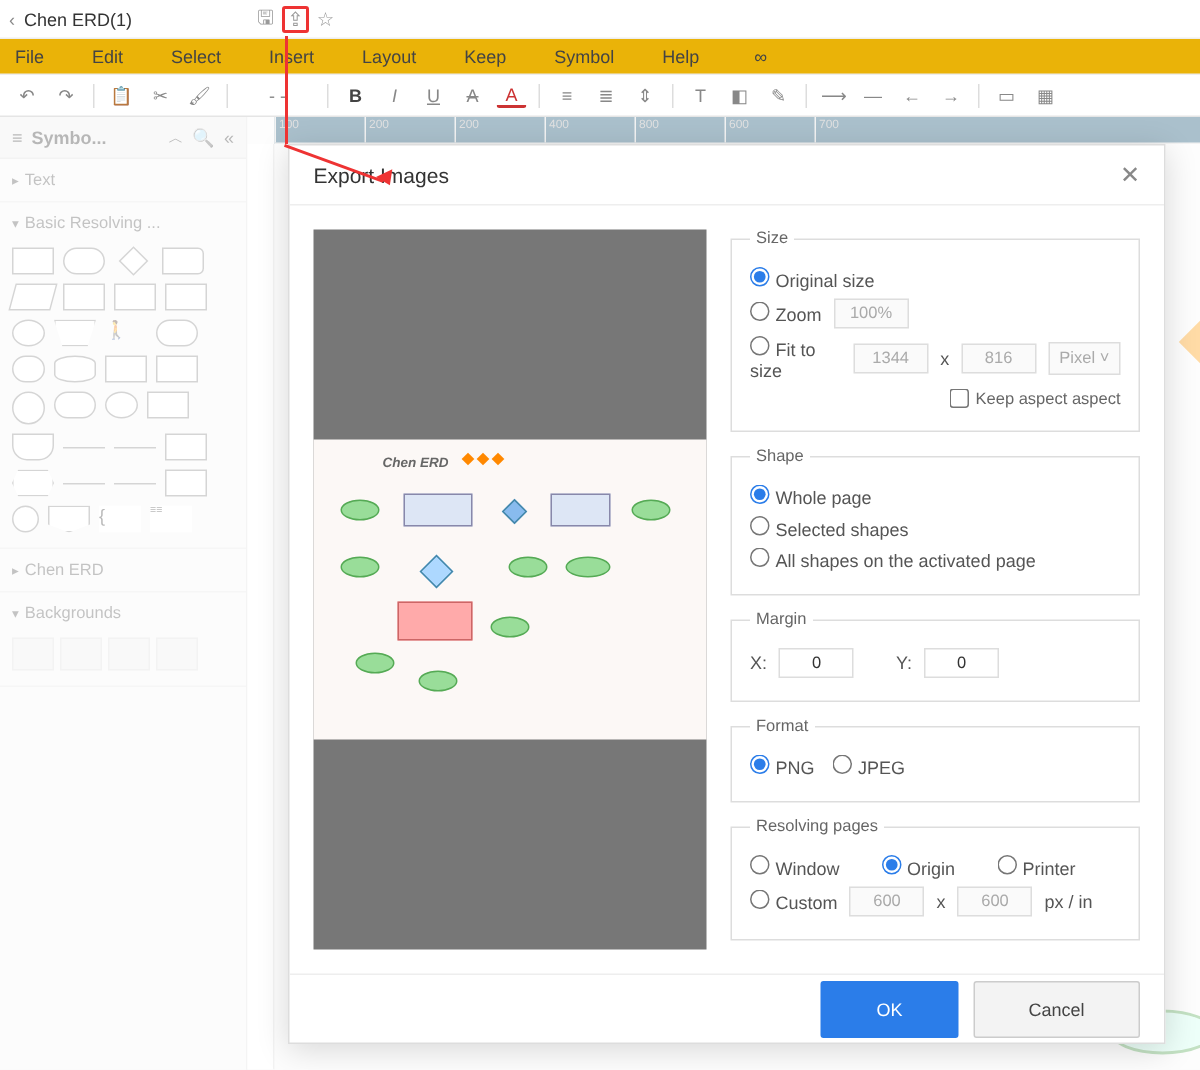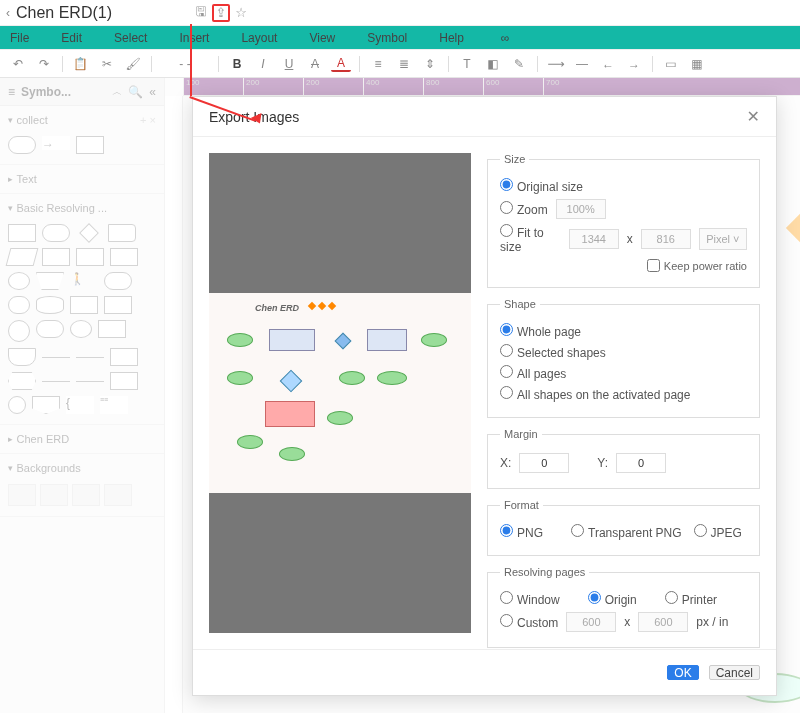--- a/index.html
+++ b/index.html
@@ -1,27 +1,27 @@
 <!DOCTYPE html>
 <html><head>
 <meta charset="utf-8">
 <style>
 *{margin:0;padding:0;box-sizing:border-box;font-family:Arial,Helvetica,sans-serif}
 body{width:800px;height:713px;overflow:hidden;background:#f9f9f9;font-size:12px;color:#333;position:relative}
 .titlebar{height:26px;display:flex;align-items:center;padding:0 6px;background:#fff;border-bottom:1px solid #eee}
 .back{color:#888;margin-right:6px}
-.doc-title{font-size:16px;color:#333}
+.doc-title{font-size:12px;color:#333}
 .title-icons{margin-left:80px;display:flex;gap:2px;align-items:center}
 .ic{width:18px;height:18px;display:flex;align-items:center;justify-content:center;color:#999;font-size:13px}
 .export-highlight{border:2px solid #e33;border-radius:2px;position:relative}
 .arrow-line{position:absolute;left:190px;top:24px;width:2px;height:72px;background:#e33;z-index:40}
 .arrow-diag{position:absolute;left:190px;top:96px;width:60px;height:24px;z-index:40}
 .arrow-diag:after{content:"";position:absolute;left:0;top:0;width:70px;height:2px;background:#e33;transform-origin:0 0;transform:rotate(20deg)}
 .arrow-head{position:absolute;left:252px;top:115px;width:0;height:0;border-left:6px solid transparent;border-right:6px solid transparent;border-top:9px solid #e33;transform:rotate(-25deg);z-index:40}
-.menubar{height:24px;display:flex;align-items:center;gap:32px;padding:0 10px;background:#14b8a6;border-bottom:1px solid #eee}
+.menubar{height:24px;display:flex;align-items:center;gap:32px;padding:0 10px;background:#eab308;border-bottom:1px solid #eee}
 .menubar span{font-size:12px;color:#444}
 .toolbar{height:28px;display:flex;align-items:center;gap:6px;padding:0 8px;background:#fff;border-bottom:1px solid #e5e5e5}
 .tb{width:20px;height:20px;display:flex;align-items:center;justify-content:center;color:#888;font-size:12px;border-radius:2px}
 .sep{width:1px;height:16px;background:#ddd;margin:0 2px}
 .main{display:flex;height:635px;position:relative}
 .panel{width:165px;background:#f5f5f5;border-right:1px solid #e0e0e0;overflow:hidden}
 .panel-head{height:28px;display:flex;align-items:center;padding:0 8px;background:#eee;border-bottom:1px solid #ddd;gap:6px}
 .panel-head .lbl{font-weight:bold;flex:1}
 .panel-head .ar{font-size:10px}
 .sec{padding:4px 8px;border-bottom:1px solid #e5e5e5}
@@ -32,21 +32,21 @@
 .sh{width:28px;height:18px;border:1px solid #888;background:#fff}
 .sh.round{border-radius:9px}
 .sh.circle{border-radius:50%;width:22px;height:18px}
 .sh.diamond{transform:rotate(45deg);width:14px;height:14px;margin:2px 6px}
 .sh.line{border:none;border-top:1px solid #888;height:1px;margin-top:9px}
 .sh.arrow{border:none;position:relative;height:14px}
 .sh.arrow:after{content:"→";position:absolute;color:#666}
 .bg-row{display:flex;gap:4px;margin:6px 0}
 .bg{width:28px;height:22px;background:#eee;border:1px solid #ddd}
 .canvas-area{flex:1;background:#fafafa;position:relative;overflow:hidden}
-.ruler-h{position:absolute;left:18px;right:0;top:0;height:18px;background:#701a75;border-bottom:1px solid #ddd;display:flex;font-size:8px;color:#aaa}
+.ruler-h{position:absolute;left:18px;right:0;top:0;height:18px;background:#0c4a6e;border-bottom:1px solid #ddd;display:flex;font-size:8px;color:#aaa}
 .ruler-h span{width:60px;border-left:1px solid #ddd;padding-left:2px}
 .ruler-v{position:absolute;left:0;top:18px;bottom:0;width:18px;background:#fff;border-right:1px solid #ddd}
 .orange-slice{position:absolute;right:-10px;top:140px;width:20px;height:20px;background:#f90;transform:rotate(45deg)}
 .green-shape{position:absolute;right:-10px;bottom:10px;width:70px;height:30px;border:2px solid #5a5;background:#cfe;border-radius:50%}
 .overlay{position:absolute;left:0;top:78px;right:0;bottom:0;background:rgba(255,255,255,0.65);z-index:20}
 .dialog{position:absolute;left:192px;top:96px;width:585px;height:600px;background:#fff;border:1px solid #ddd;box-shadow:0 4px 20px rgba(0,0,0,0.15);z-index:30;display:flex;flex-direction:column}
 .dlg-head{height:40px;display:flex;align-items:center;padding:0 16px;border-bottom:1px solid #eee}
 .dlg-title{font-size:14px;color:#333}
 .dlg-close{margin-left:auto;font-size:16px;color:#888;cursor:pointer}
 .dlg-body{flex:1;display:flex;padding:16px;gap:16px;overflow:hidden}
@@ -63,21 +63,21 @@
 .options{flex:1;display:flex;flex-direction:column;gap:10px;font-size:12px;color:#555}
 fieldset{border:1px solid #ddd;padding:8px 12px 10px;position:relative}
 legend{font-size:11px;color:#666;padding:0 4px}
 .row{display:flex;align-items:center;gap:8px;margin:5px 0;font-size:12px}
 input[type=radio],input[type=checkbox]{margin-right:4px;accent-color:#2b7de9}
 .txt{width:50px;height:20px;border:1px solid #ddd;background:#fafafa;color:#aaa;text-align:center;font-size:11px;padding:0}
 .sel{width:54px;height:22px;border:1px solid #ddd;background:#fafafa;color:#aaa;font-size:11px;text-align:center}
 .mx{display:flex;align-items:center;gap:8px}
 .kar{margin-left:auto;display:flex;align-items:center;font-size:11px;color:#666}
 .dlg-foot{height:46px;border-top:1px solid #eee;display:flex;align-items:center;justify-content:flex-end;gap:10px;padding:0 16px}
-.btn{height:15px;padding:0 6px;border:1px solid #ccc;background:#f3f3f3;border-radius:2px;font-size:12px;color:#444;cursor:pointer}
+.btn{height:38px;padding:0 36px;border:1px solid #ccc;background:#f3f3f3;border-radius:2px;font-size:12px;color:#444;cursor:pointer}
 .btn.primary{background:#2b7de9;border-color:#2b7de9;color:#fff}
 </style>
 </head>
 <body>
 
 <div class="titlebar">
   <span class="back">‹</span>
   <span class="doc-title">Chen ERD(1)</span>
   <div class="title-icons">
     <span class="ic">🖫</span>
@@ -88,21 +88,21 @@
 <div class="arrow-line"></div>
 <div class="arrow-diag"></div>
 <div class="arrow-head"></div>
 
 <div class="menubar">
   <span>File</span>
   <span>Edit</span>
   <span>Select</span>
   <span>Insert</span>
   <span>Layout</span>
-  <span>View</span>
+  <span>Keep</span>
   <span>Symbol</span>
   <span>Help</span>
   <span class="ic">∞</span>
 </div>
 
 <div class="toolbar">
   <span class="tb">↶</span>
   <span class="tb">↷</span>
   <span class="sep"></span>
   <span class="tb">📋</span>
@@ -135,31 +135,20 @@
 </div>
 
 <div class="main">
   <div class="panel">
     <div class="panel-head">
       <span>≡</span>
       <span class="lbl">Symbo...</span>
       <span class="ar">︿</span>
       <span>🔍</span>
       <span>«</span>
-    </div>
-    <div class="sec">
-      <div class="sec-h open">
-          <span>collect</span>
-          <span style="margin-left:auto;color:#bbb">+ ×</span>
-        </div>
-      <div class="shapes-row">
-        <div class="sh round"></div>
-        <div class="sh arrow"></div>
-        <div class="sh"></div>
-      </div>
     </div>
     <div class="sec">
       <div class="sec-h">Text</div>
     </div>
     <div class="sec">
       <div class="sec-h open">Basic Resolving ...</div>
       <div class="shapes-row">
           <div class="sh"></div>
           <div class="sh round"></div>
           <div class="sh diamond"></div>
@@ -283,56 +272,52 @@
         <div class="row">
           <label><input type="radio" style=""><span>Fit to size</span></label>
           <input class="txt" disabled="" value="1344" style="">
           <span>x</span>
           <input class="txt" disabled="" value="816" style="">
           <span class="sel" style="margin-left:auto;line-height:20px"><span>Pixel</span> ˅</span>
         </div>
         <div class="row">
             <span class="kar">
               <input type="checkbox" style="">
-              <span>Keep power ratio</span>
+              <span>Keep aspect aspect</span>
             </span>
           </div>
       </fieldset>
 
       <fieldset>
         <legend>Shape</legend>
         <div class="row">
             <label><input type="radio" checked="" style=""><span>Whole page</span></label>
           </div>
         <div class="row">
             <label><input type="radio" style=""><span>Selected shapes</span></label>
-          </div>
-        <div class="row">
-            <label><input type="radio" style=""><span>All pages</span></label>
           </div>
         <div class="row">
             <label><input type="radio" style=""><span>All shapes on the activated page</span></label>
           </div>
       </fieldset>
 
       <fieldset>
         <legend>Margin</legend>
         <div class="row mx">
           <span>X:</span>
           <input class="txt" style="background: rgb(255, 255, 255); color: rgb(51, 51, 51);" value="0">
           <span style="margin-left:20px">Y:</span>
           <input class="txt" style="background: rgb(255, 255, 255); color: rgb(51, 51, 51);" value="0">
         </div>
       </fieldset>
 
       <fieldset>
         <legend>Format</legend>
         <div class="row">
           <label><input type="radio" checked="" style=""><span>PNG</span></label>
-          <label style="margin-left:20px"><input type="radio" style=""><span>Transparent PNG</span></label>
           <label style="margin-left:4px"><input type="radio" style=""><span>JPEG</span></label>
         </div>
       </fieldset>
 
       <fieldset>
         <legend>Resolving pages</legend>
         <div class="row">
           <label><input type="radio" style=""><span>Window</span></label>
           <label style="margin-left:20px"><input type="radio" checked="" style=""><span>Origin</span></label>
           <label style="margin-left:20px"><input type="radio" style=""><span>Printer</span></label>

